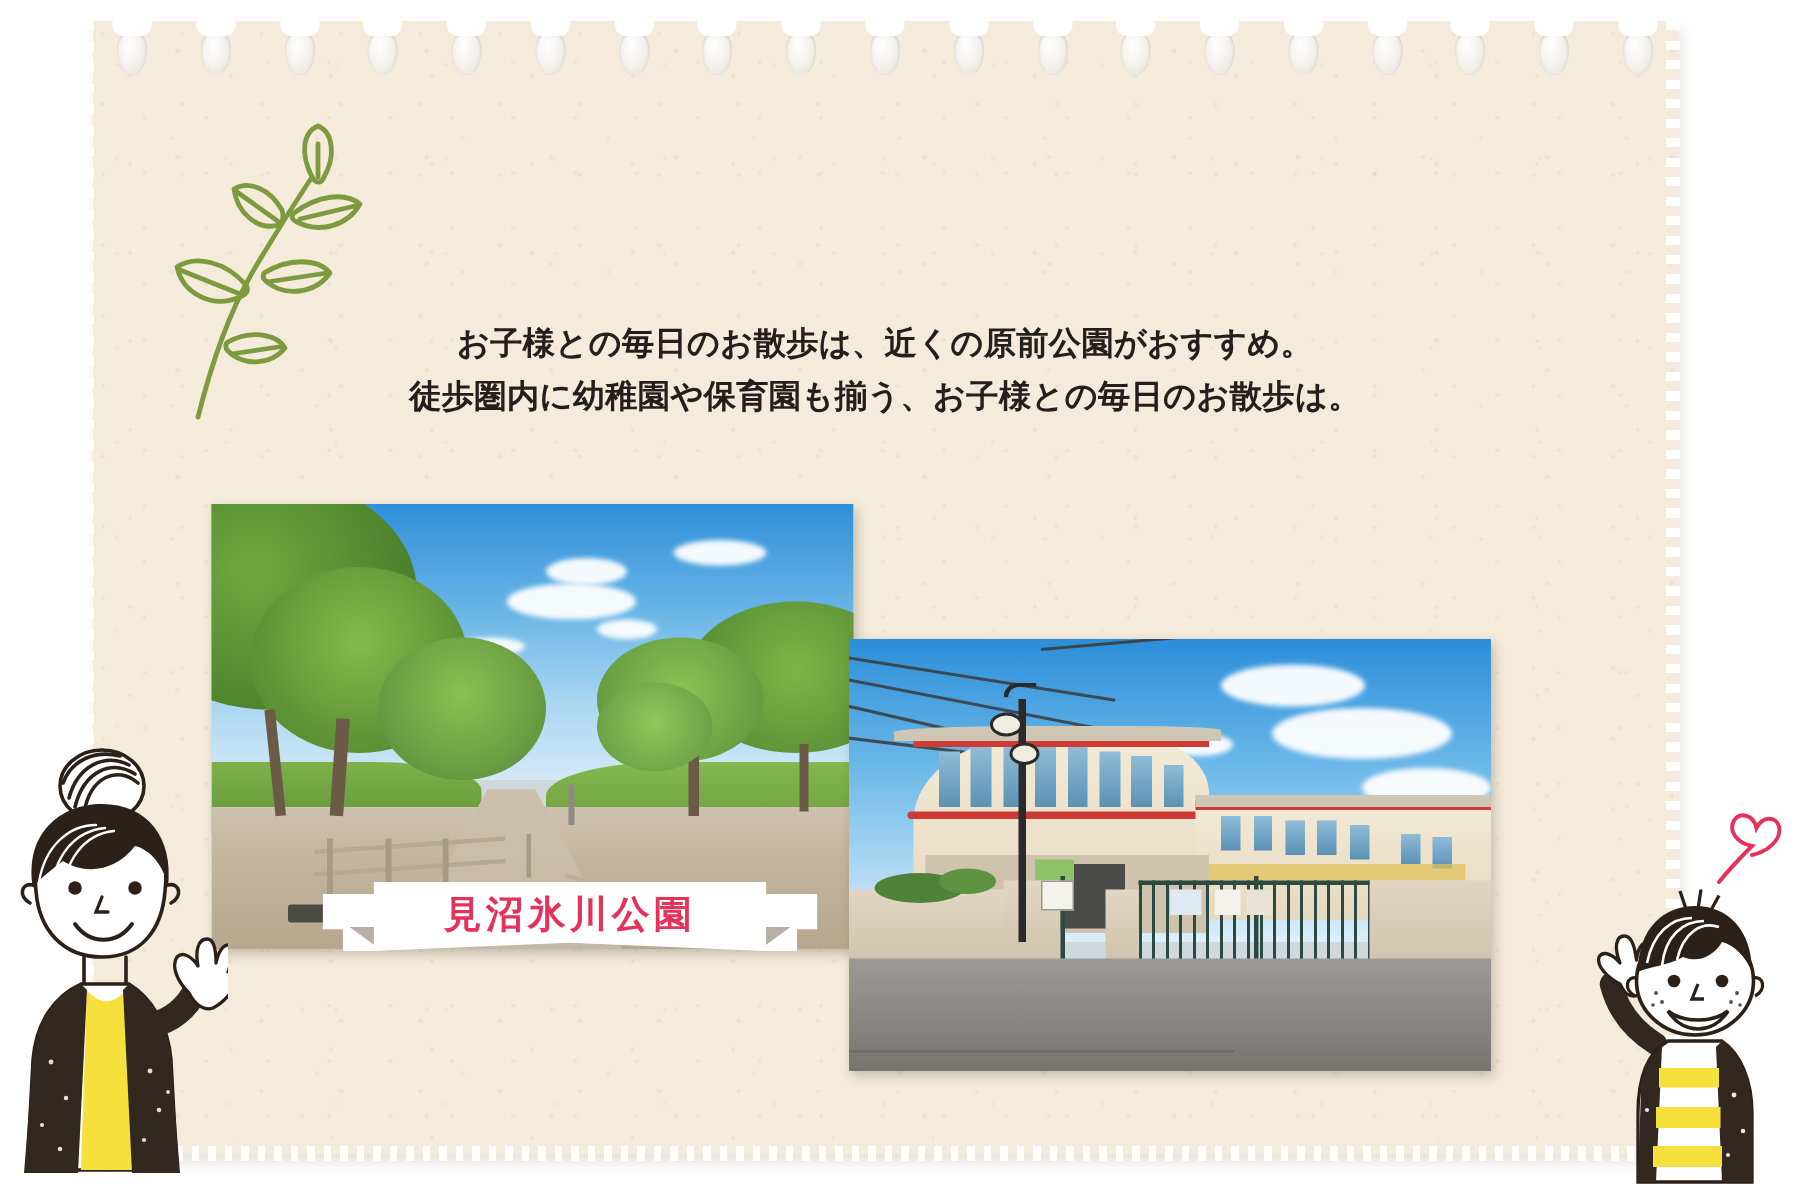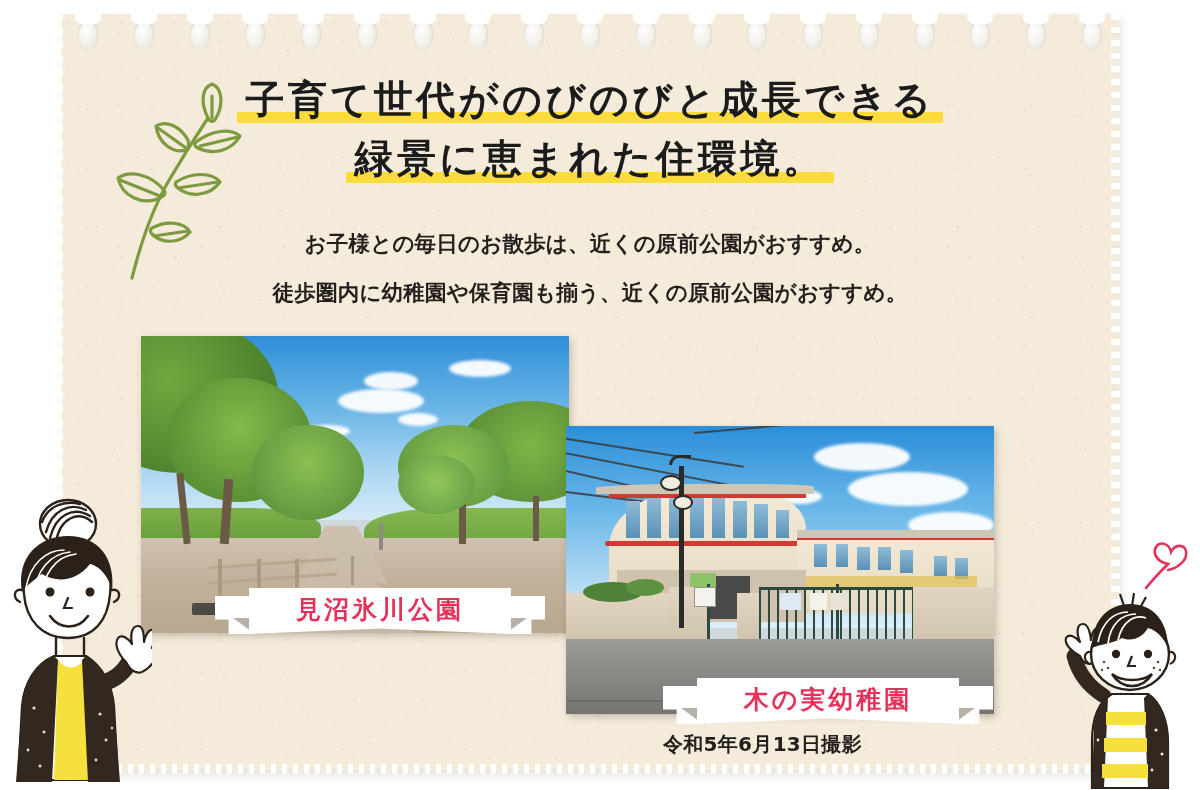--- a/index.html
+++ b/index.html
@@ -85,21 +85,21 @@
   }
   .hl-2 { margin-top: 4px; }
 
   
   .body-copy {
     position: absolute; left: 62px; top: 212px; width: 1056px;
     text-align: center; color: #241f1c;
     font-size: 21.5px; line-height: 35px; font-weight: 600; letter-spacing: .2px;
     font-family: "DejaVu Sans", "Liberation Sans", sans-serif;
   }
-  .body-copy p { margin: 14px; }
+  .body-copy p { margin: 0; }
 
   
   .photo {
     position: absolute; overflow: hidden;
     box-shadow: 2px 3px 7px rgba(90,75,55,.30);
     background: #cfd8dd;
   }
   #photo-park  { left: 141px; top: 336px; width: 428px; height: 297px; }
   #photo-kinder{ left: 566px; top: 426px; width: 428px; height: 288px; }
   .ph { position: absolute; inset: 0; }
@@ -128,21 +128,21 @@
   .kg-bldg { position:absolute; background: linear-gradient(180deg,#f3ead6 0%, #e5d9c0 100%); }
   .kg-roofline { position:absolute; background:#d03a34; }
   .kg-win { position:absolute; background: linear-gradient(180deg,#8fbcd8,#5b91b5); }
   .kg-wall { position:absolute; background: linear-gradient(180deg,#e2d6c3,#cdbfa8); }
   .kg-fence { position:absolute; background:
       repeating-linear-gradient(90deg, #2d4a40 0 2px, rgba(255,255,255,0) 2px 9px); }
   .kg-pole { position:absolute; background:#2a2a2a; }
   .kg-wire { position:absolute; height:2px; background:#3a3a3a; transform-origin: left center; opacity:.85; }
 
   
-  .ribbon-wrap { position: absolute; }
+  .ribbon-wrap { position: absolute; text-align: center; }
   #ribbon-park   { left: 215px; top: 588px; width: 330px; }
   #ribbon-kinder { left: 663px; top: 678px; width: 330px; }
   .ribbon {
     position: relative; width: 100%; height: 46px;
     display: flex; align-items: center; justify-content: center;
   }
   .ribbon .band {
     position: absolute; left: 34px; right: 34px; top: 0; height: 46px;
     background: #ffffff;
     clip-path: polygon(0 0, 100% 0, 100% 100%, 50% 88%, 0 100%);
@@ -218,34 +218,24 @@
       <path d="M70 50 L98 70"></path>
       <path d="M88 104 C104 94 124 94 132 104 C122 118 102 120 90 110 C87 108 87 106 88 104Z"></path>
       <path d="M130 104 L90 110"></path>
       <path d="M76 112 C62 96 42 92 30 100 C34 118 54 128 72 120 C77 118 78 115 76 112Z"></path>
       <path d="M32 102 L72 118"></path>
       <path d="M64 150 C78 142 96 144 102 154 C92 166 74 166 64 156 C62 154 62 151 64 150Z"></path>
       <path d="M100 153 L66 158"></path>
     </svg>
   </div>
 
-  <div class="headline">
-    <div class="hl-line hl-1">
-      <span class="mark"></span>
-      <span class="txt">子育て世代がのびのびと成長できる</span>
-    </div>
-    <div class="hl-line hl-2">
-      <span class="mark"></span>
-      <span class="txt">緑景に恵まれた住環境。</span>
-    </div>
-  </div>
 
   <div class="body-copy">
     <p>お子様との毎日のお散歩は、近くの原前公園がおすすめ。</p>
-    <p>徒歩圏内に幼稚園や保育園も揃う、近くの原前公園がおすすめ。</p>
+    <p>徒歩圏内に幼稚園や保育園も揃う、お子様との毎日のお散歩は。</p>
   </div>
 
   <div class="photo" id="photo-park">
     <div class="ph">
       <div class="sky"></div>
       <div class="cloud" style="left:46%;top:18%;width:86px;height:24px;"></div>
       <div class="cloud" style="left:52%;top:12%;width:54px;height:18px;"></div>
       <div class="cloud" style="left:60%;top:26%;width:40px;height:13px;"></div>
       <div class="cloud" style="left:72%;top:8%;width:62px;height:17px;"></div>
       <div class="cloud" style="left:38%;top:30%;width:46px;height:12px;"></div>
@@ -359,31 +349,20 @@
     <div class="ribbon">
       <span class="tail-l"></span>
       <span class="tail-r"></span>
       <span class="notch-l"></span>
       <span class="notch-r"></span>
       <span class="band"></span>
       <span class="label">見沼氷川公園</span>
     </div>
   </div>
 
-  <div class="ribbon-wrap" id="ribbon-kinder">
-    <div class="ribbon">
-      <span class="tail-l"></span>
-      <span class="tail-r"></span>
-      <span class="notch-l"></span>
-      <span class="notch-r"></span>
-      <span class="band"></span>
-      <span class="label">木の実幼稚園</span>
-    </div>
-    <div class="cap-date">令和5年6月13日撮影</div>
-  </div>
 
   <div id="woman">
     <svg viewBox="0 0 150 298" width="150" height="298">
       <g fill="none" stroke="#2b2119" stroke-width="2.4" stroke-linecap="round">
 
         <ellipse cx="66" cy="32" rx="28" ry="24" fill="#ffffff"></ellipse>
         <path d="M40 30 C46 14 62 8 78 12 M44 40 C50 18 68 10 84 18 M48 46 C54 22 72 14 88 24 M54 50 C58 26 76 18 90 30"></path>
 
         <path d="M22 102 C18 70 38 48 66 48 C94 48 112 70 108 102 C106 128 92 146 66 146 C40 146 24 128 22 102Z" fill="#ffffff"></path>
 

